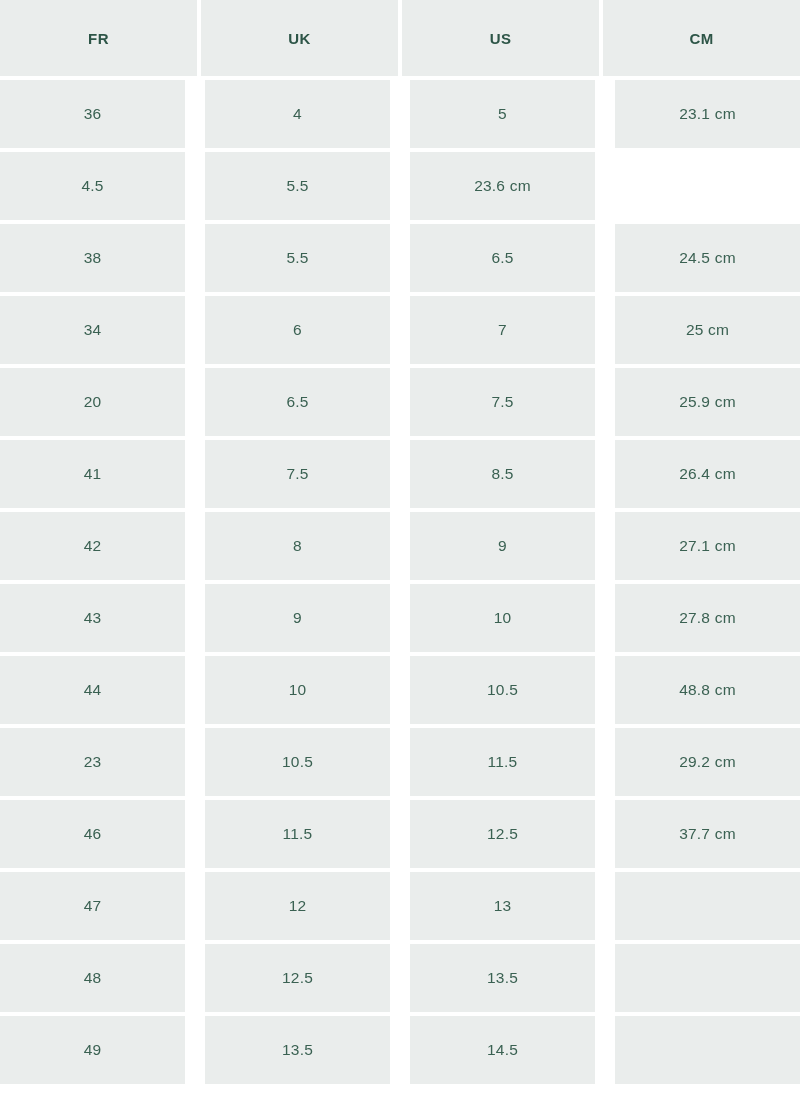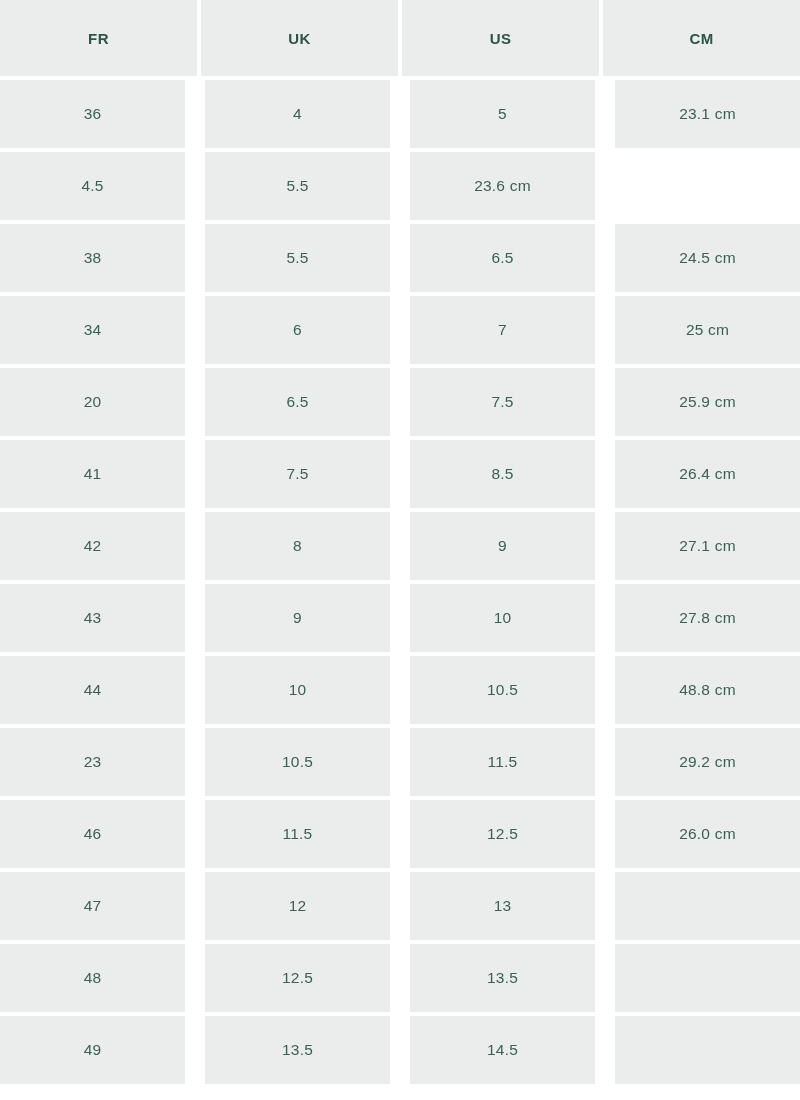--- a/index.html
+++ b/index.html
@@ -133,21 +133,21 @@
     <div class="chart-row data-row">
       <div class="cell data-cell">23</div>
       <div class="cell data-cell">10.5</div>
       <div class="cell data-cell">11.5</div>
       <div class="cell data-cell">29.2 cm</div>
     </div>
     <div class="chart-row data-row">
       <div class="cell data-cell">46</div>
       <div class="cell data-cell">11.5</div>
       <div class="cell data-cell">12.5</div>
-      <div class="cell data-cell">26.0 cm</div>
+      <div class="cell data-cell">37.7 cm</div>
     </div>
     <div class="chart-row data-row">
       <div class="cell data-cell">47</div>
       <div class="cell data-cell">12</div>
       <div class="cell data-cell">13</div>
       <div class="cell data-cell empty-cell"></div>
     </div>
     <div class="chart-row data-row">
       <div class="cell data-cell">48</div>
       <div class="cell data-cell">12.5</div>

